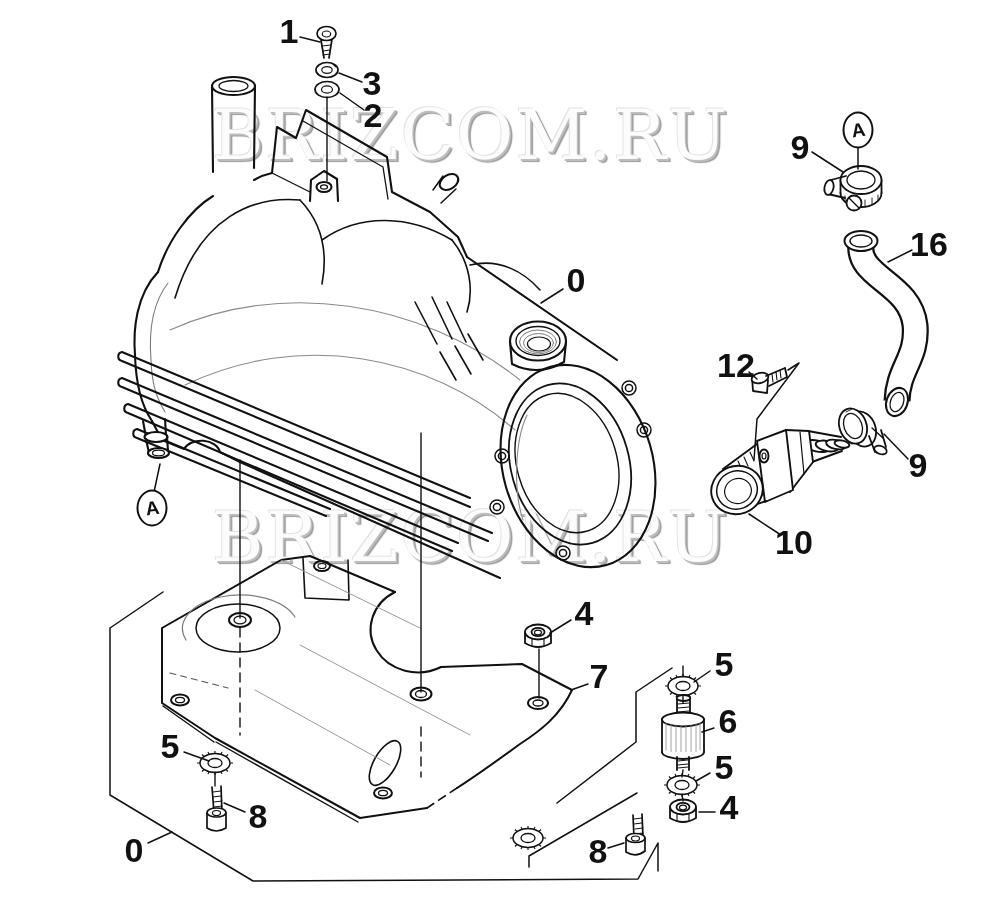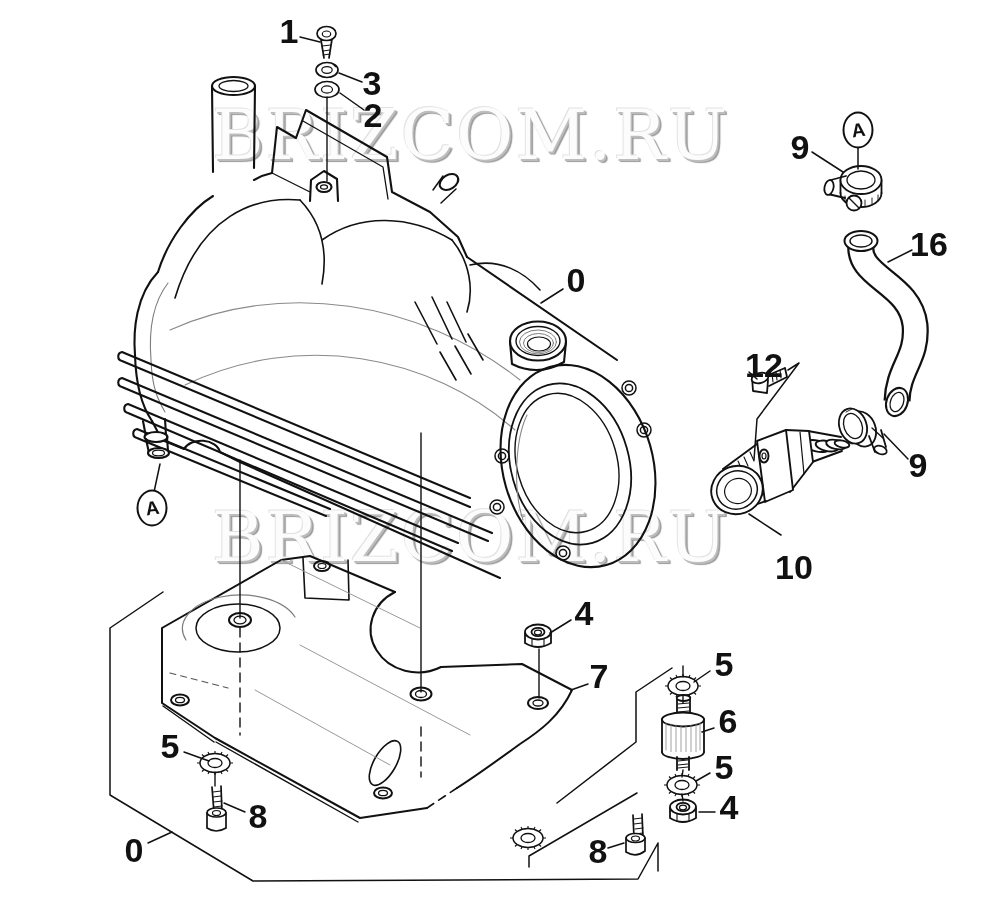--- a/index.html
+++ b/index.html
@@ -318,23 +318,23 @@
     </g>
   </svg>
 
   <div id="callout-layer">
       <div class="callout" style="left: 289px; top: 32px;">1</div>
       <div class="callout" style="left: 372px; top: 84px;">3</div>
       <div class="callout" style="left: 373px; top: 116px;">2</div>
       <div class="callout" style="left: 576px; top: 281px;">0</div>
       <div class="callout" style="left: 800px; top: 148px;">9</div>
       <div class="callout" style="left: 929px; top: 245px;">16</div>
-      <div class="callout" style="left: 764px; top: 366px;">12</div>
+      <div class="callout" style="left: 736px; top: 366px;">12</div>
       <div class="callout" style="left: 918px; top: 466px;">9</div>
-      <div class="callout" style="left: 794px; top: 543px; margin-top: 25px;">10</div>
+      <div class="callout" style="left: 794px; top: 543px;">10</div>
       <div class="callout" style="left: 584px; top: 614px;">4</div>
       <div class="callout" style="left: 599px; top: 677px;">7</div>
       <div class="callout" style="left: 724px; top: 665px;">5</div>
       <div class="callout" style="left: 728px; top: 722px;">6</div>
       <div class="callout" style="left: 724px; top: 768px;">5</div>
       <div class="callout" style="left: 729px; top: 808px;">4</div>
       <div class="callout" style="left: 170px; top: 747px;">5</div>
       <div class="callout" style="left: 258px; top: 817px;">8</div>
       <div class="callout" style="left: 598px; top: 852px;">8</div>
       <div class="callout" style="left: 134px; top: 851px;">0</div>

